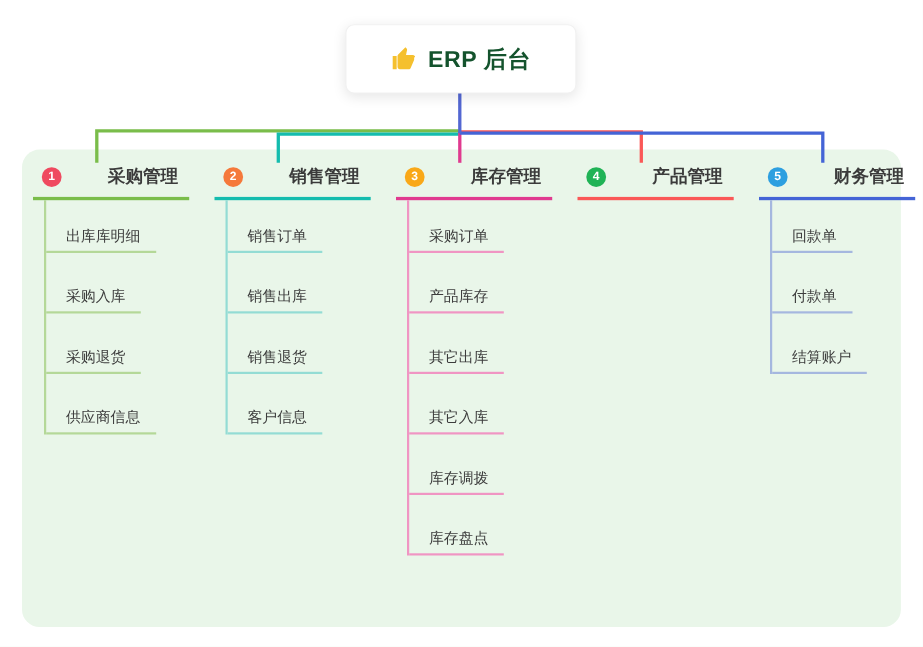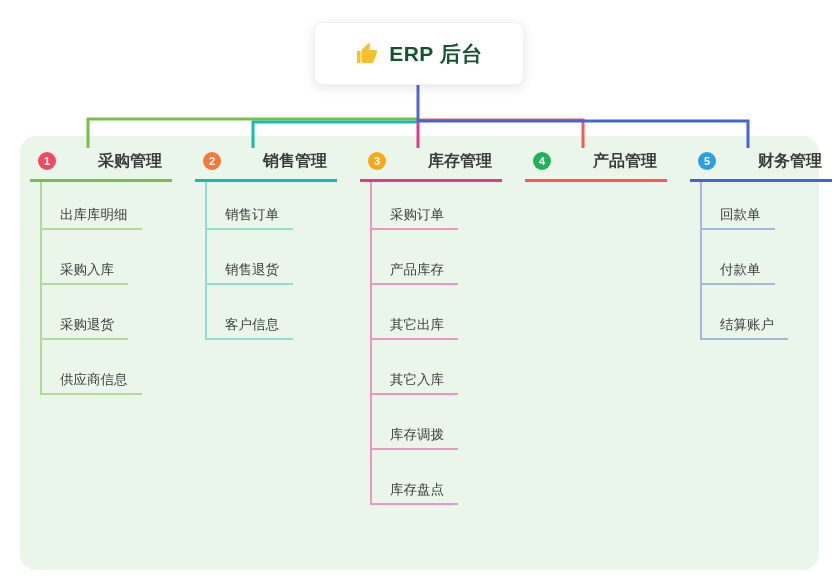--- a/index.html
+++ b/index.html
@@ -84,20 +84,21 @@
   </div>
 </div>
 
 <div class="branch" style="left: 195px; --accent: #14bcae; --light: #93dcd4; --badge: #f5793b;">
   <div class="branch-header">
     <span class="badge">2</span>
     <span class="branch-label">销售管理</span>
   </div>
   <div class="children">
     <div class="child">销售订单</div>
+    <div class="child">销售出库</div>
     <div class="child">销售退货</div>
     <div class="child">客户信息</div>
   </div>
 </div>
 
 <div class="branch" style="left: 360px; --accent: #e03a8f; --light: #f095c3; --badge: #f9a818;">
   <div class="branch-header">
     <span class="badge">3</span>
     <span class="branch-label">库存管理</span>
   </div>

